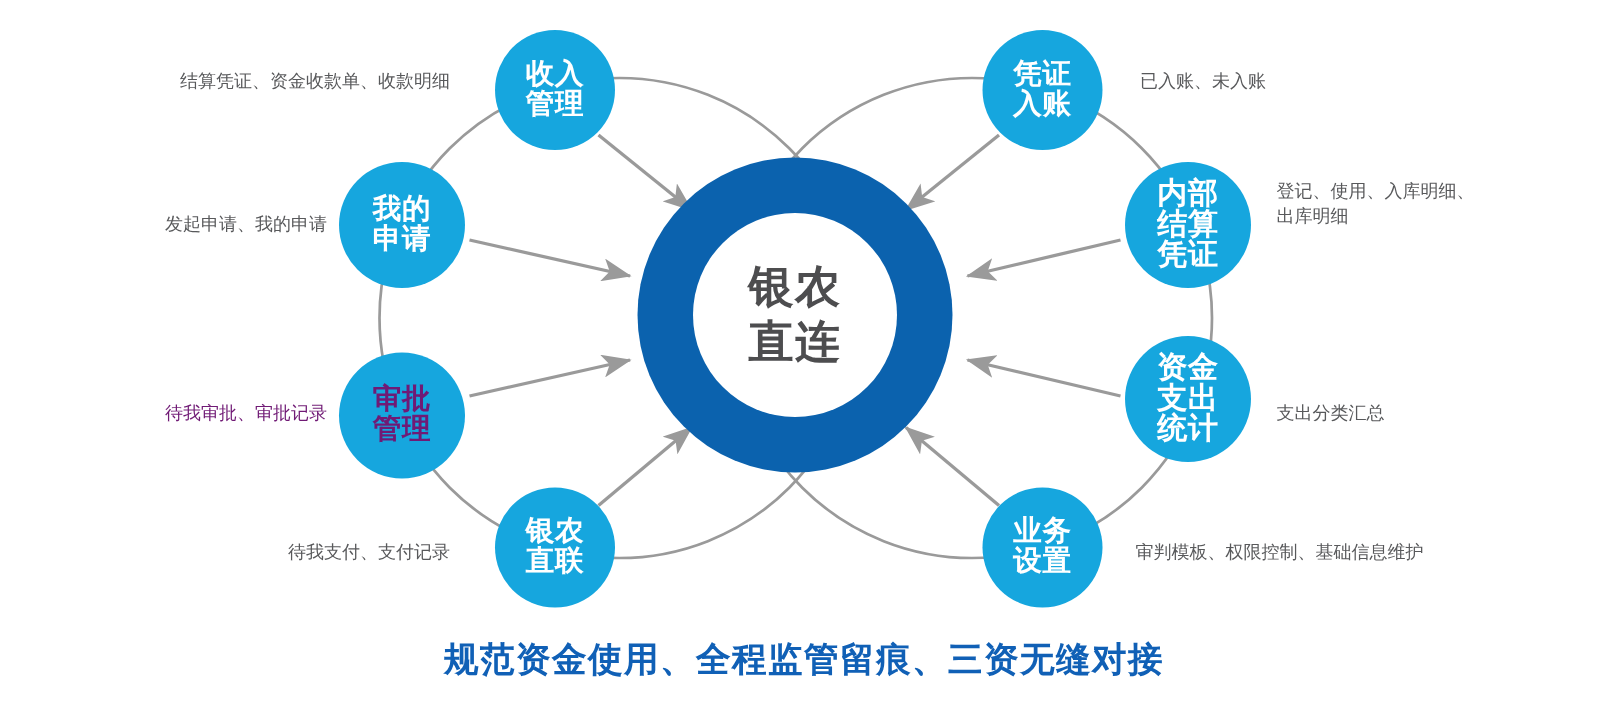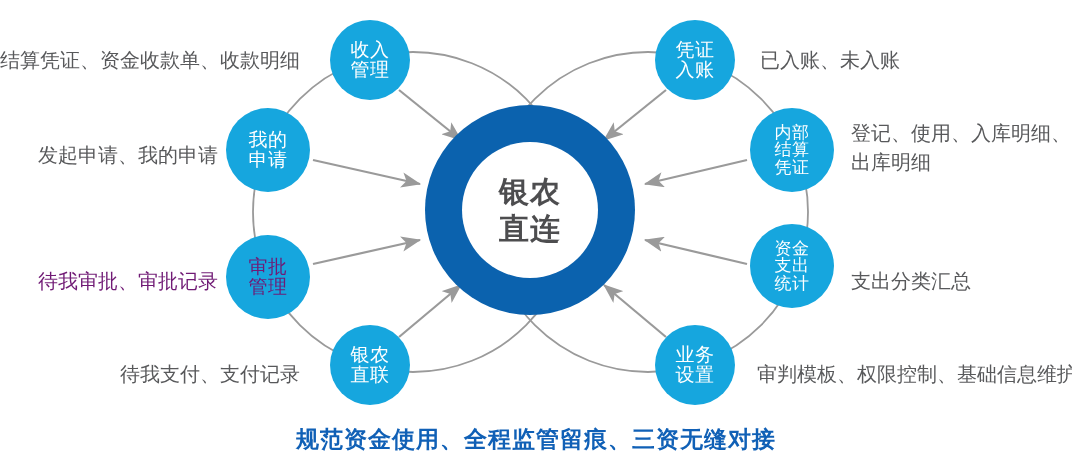--- a/index.html
+++ b/index.html
@@ -27,36 +27,36 @@
   .node-circle {
     position: absolute;
     border-radius: 50%;
     background: #16a6de;
     color: #ffffff;
     display: flex;
     align-items: center;
     justify-content: center;
     text-align: center;
     font-size: 19px;
-    font-weight: 400;
+    font-weight: 700;
     line-height: 1.06;
     letter-spacing: 0.5px;
     box-sizing: border-box;
   }
   .node-circle.small-text {
-    font-size: 17px;
+    font-size: 20px;
     line-height: 1.02;
   }
   .node-label {
     white-space: pre-line;
   }
   .side-label {
     position: absolute;
     color: #58595b;
-    font-size: 20px;
+    font-size: 12px;
     line-height: 1.45;
     white-space: pre-line;
   }
   .side-label.left {
     text-align: right;
   }
   .side-label.right {
     text-align: left;
   }
   #center-ring {

